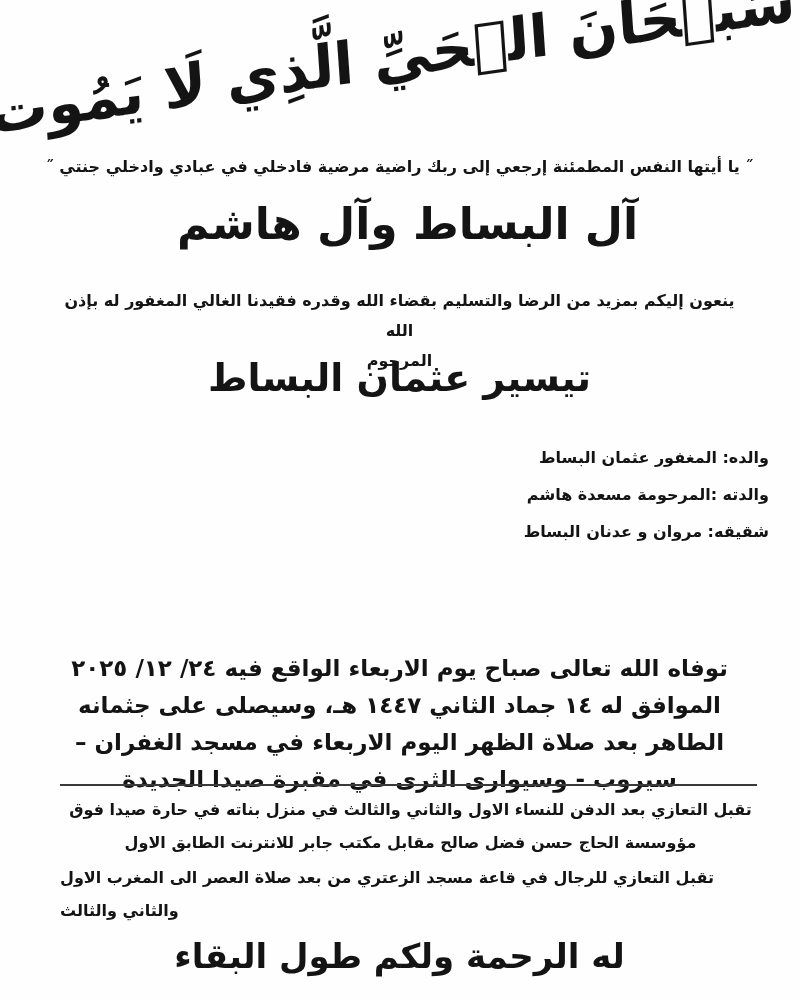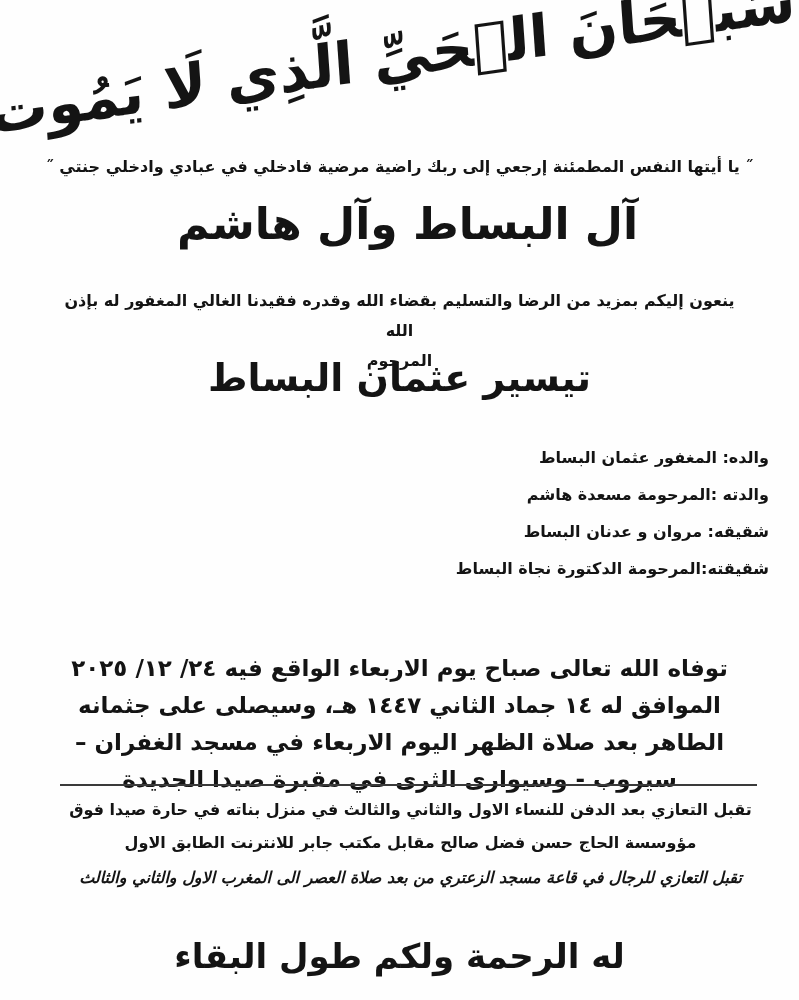--- a/index.html
+++ b/index.html
@@ -81,25 +81,24 @@
     position: absolute;
     top: 793px; left: 60px; right: 38px;
     text-align: center;
     font-size: 16px;
     font-weight: bold;
     line-height: 33px;
   }
   .condolences-men {
     position: absolute;
     top: 861px; left: 60px; right: 38px;
-    text-align: center;
+    text-align: left;
     font-size: 16px;
     font-weight: bold;
     line-height: 33px;
-    font-style: italic;
   }
   .closing {
     position: absolute;
     top: 936px; left: 0; right: 0;
     text-align: center;
     font-size: 34px;
     font-weight: bold;
   }
 </style>
 </head>
@@ -117,21 +116,20 @@
     <div>ينعون إليكم بمزيد من الرضا والتسليم بقضاء الله وقدره فقيدنا الغالي المغفور له بإذن الله</div>
     <div>المرحوم</div>
   </div>
 
   <div class="deceased-name">تيسير عثمان البساط</div>
 
   <div class="relatives">
     <div class="relative-line">والده: المغفور عثمان البساط</div>
     <div class="relative-line">والدته :المرحومة مسعدة هاشم</div>
     <div class="relative-line">شقيقه:  مروان و عدنان البساط</div>
-    <div class="relative-line">شقيقته:المرحومة الدكتورة نجاة البساط</div>
   </div>
 
   <div class="death-details">توفاه الله تعالى صباح يوم الاربعاء الواقع فيه ٢٤/ ١٢/ ٢٠٢٥ الموافق له ١٤ جماد الثاني ١٤٤٧ هـ، وسيصلى على جثمانه الطاهر بعد صلاة الظهر اليوم الاربعاء في مسجد الغفران – سيروب - وسيوارى الثرى في مقبرة صيدا الجديدة</div>
 
   <hr class="divider">
 
   <div class="condolences-women">تقبل التعازي بعد الدفن للنساء  الاول والثاني والثالث في منزل بناته في حارة صيدا فوق مؤوسسة الحاج حسن فضل صالح مقابل مكتب جابر للانترنت الطابق الاول</div>
 
   <div class="condolences-men">تقبل التعازي للرجال في قاعة مسجد الزعتري من بعد صلاة العصر الى المغرب الاول والثاني والثالث</div>
 

